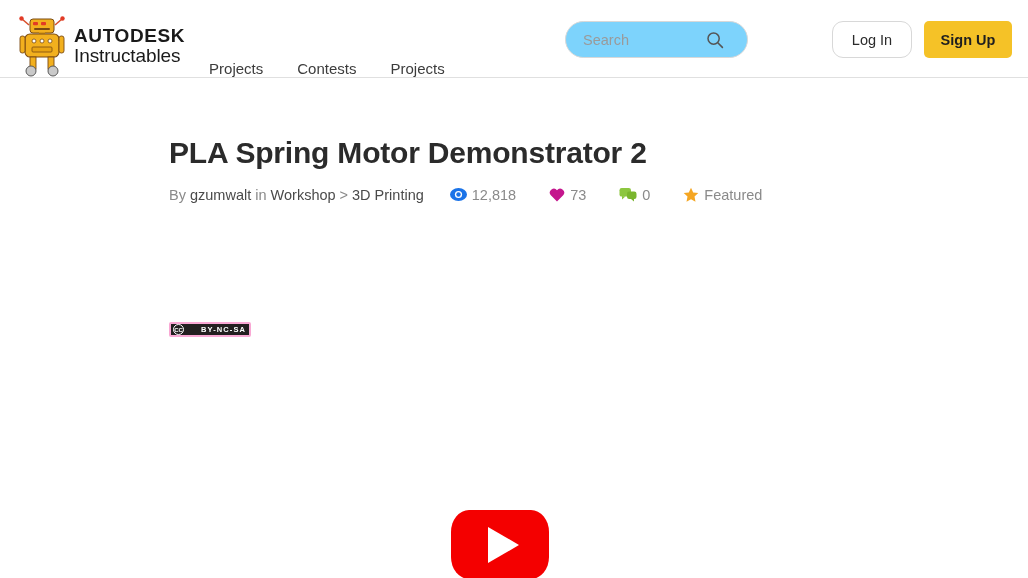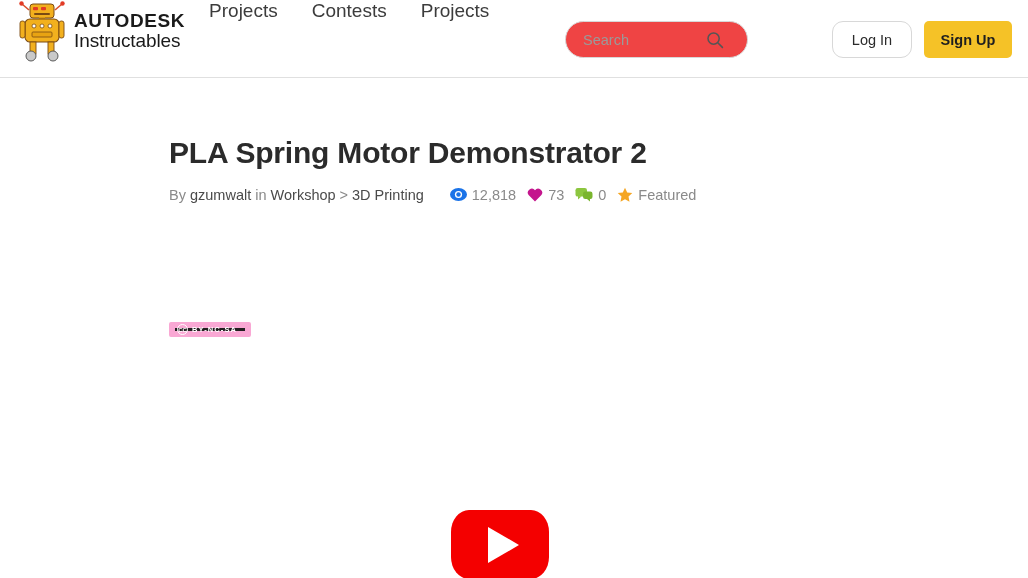--- a/index.html
+++ b/index.html
@@ -13,21 +13,21 @@
   }
 
   
   .site-header {
     position: relative;
     width: 1028px;
     height: 78px;
     background: #ffffff;
     border-bottom: 1px solid #e0e0e0;
     display: flex;
-    align-items: flex-start;
+    align-items: flex-end;
   }
 
   .brand {
     display: flex;
     align-items: center;
     margin-left: 16px;
     text-decoration: none;
     cursor: pointer;
   }
 
@@ -55,36 +55,36 @@
     display: block;
   }
 
   .main-nav {
     display: flex;
     align-items: center;
     margin-left: 24px;
     gap: 34px;
   }
   .nav-link {
-    font-size: 19px;
+    font-size: 15px;
     color: #3c3c3c;
     text-decoration: none;
     cursor: pointer;
     white-space: nowrap;
   }
 
   .search-wrap {
     position: absolute;
     left: 565px;
     top: 21px;
     width: 183px;
     height: 37px;
     border: 1px solid #d8d8d8;
     border-radius: 19px;
-    background: #ef4444;
+    background: #7dd3fc;
     display: flex;
     align-items: center;
   }
   .search-input {
     border: none;
     outline: none;
     background: transparent;
     font-family: "Liberation Sans", sans-serif;
     font-size: 14.5px;
     color: #333;
@@ -169,46 +169,47 @@
     color: #4a4a4a;
     text-decoration: none;
     cursor: pointer;
   }
   .byline .sep { margin: 0 4px; }
 
   .stats {
     display: flex;
     align-items: center;
     margin-left: 26px;
-    gap: 0;
+    gap: 22px;
   }
   .stat {
     display: flex;
     align-items: center;
     gap: 5px;
     margin-right: 11px;
   }
   .stat-value {
     font-size: 14.5px;
     color: #8a8a8a;
   }
 
   .license-badge {
     position: absolute;
     left: 169px;
     top: 244px;
     width: 82px;
     height: 15px;
     background: #231f20;
-    border: 6px solid #f9a8d4;
+    border: 2px solid #f9a8d4;
     border-radius: 2px;
     display: flex;
     align-items: center;
     padding-left: 2px;
     cursor: pointer;
+    gap: 13px;
   }
   .cc-circle {
     width: 11px;
     height: 11px;
     border-radius: 50%;
     border: 1.2px solid #ffffff;
     display: flex;
     align-items: center;
     justify-content: center;
     font-size: 6px;

